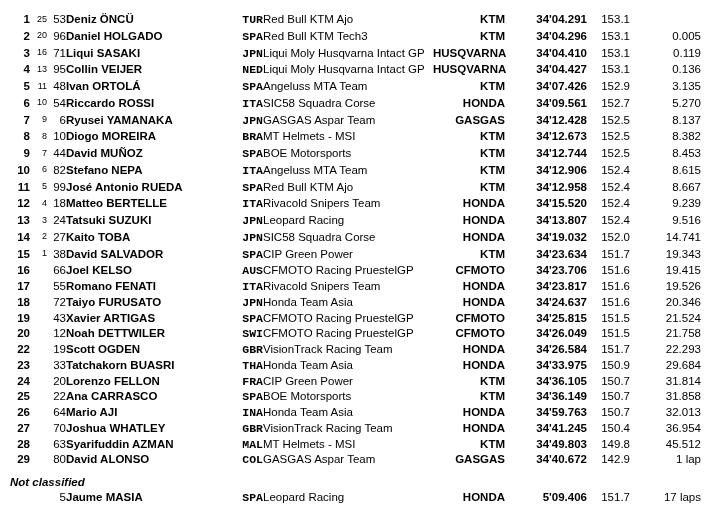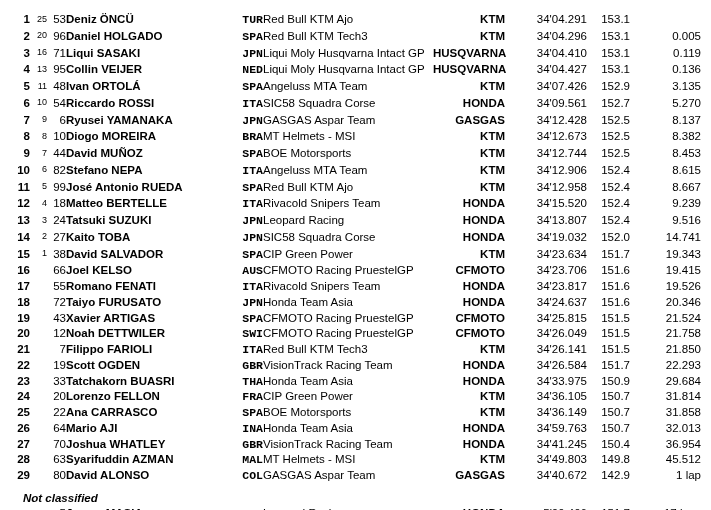--- a/index.html
+++ b/index.html
@@ -41,28 +41,28 @@
   .al-r { text-align: right; }
   .al-l { text-align: left; }
   td.c-pos   { font-weight: bold; }
   td.c-pts   { font-size: 9px; }
   td.c-pts span { position: relative; top: -1.5px; }
   td.c-num   { }
   td.c-name  { font-weight: bold; padding-left: 3px; }
   td.c-nation{ font-weight: bold; font-family: Liberation Mono, monospace; }
   td.c-team  { padding-left: 6px; }
   td.c-bike  { font-weight: bold; margin-left: 14px; }
-  td.c-time  { font-weight: normal; }
+  td.c-time  { font-weight: bold; }
   td.c-speed { }
   td.c-gap   { }
   .nc-label {
     margin-top: 7px;
     height: 15px;
     line-height: 15px;
-    padding-left: 23px;
+    padding-left: 10px;
     font-weight: bold;
     font-style: italic;
   }
 </style>
 </head>
 <body>
 
 <div class="sheet">
 
   <table class="results">
@@ -332,32 +332,20 @@
     <td class="c-num al-r">12</td>
     <td class="c-name al-l">Noah DETTWILER</td>
     <td class="c-nation al-r">SWI</td>
     <td class="c-team al-l">CFMOTO Racing PruestelGP</td>
     <td class="c-bike al-r">CFMOTO</td>
     <td class="c-time al-r">34'26.049</td>
     <td class="c-speed al-r">151.5</td>
     <td class="c-gap al-r">21.758</td>
   </tr>
 
-  <tr>
-    <td class="c-pos al-r">21</td>
-    <td class="c-pts al-r"><span></span></td>
-    <td class="c-num al-r">7</td>
-    <td class="c-name al-l">Filippo FARIOLI</td>
-    <td class="c-nation al-r">ITA</td>
-    <td class="c-team al-l">Red Bull KTM Tech3</td>
-    <td class="c-bike al-r">KTM</td>
-    <td class="c-time al-r">34'26.141</td>
-    <td class="c-speed al-r">151.5</td>
-    <td class="c-gap al-r">21.850</td>
-  </tr>
 
   <tr>
     <td class="c-pos al-r">22</td>
     <td class="c-pts al-r"><span></span></td>
     <td class="c-num al-r">19</td>
     <td class="c-name al-l">Scott OGDEN</td>
     <td class="c-nation al-r">GBR</td>
     <td class="c-team al-l">VisionTrack Racing Team</td>
     <td class="c-bike al-r">HONDA</td>
     <td class="c-time al-r">34'26.584</td>

